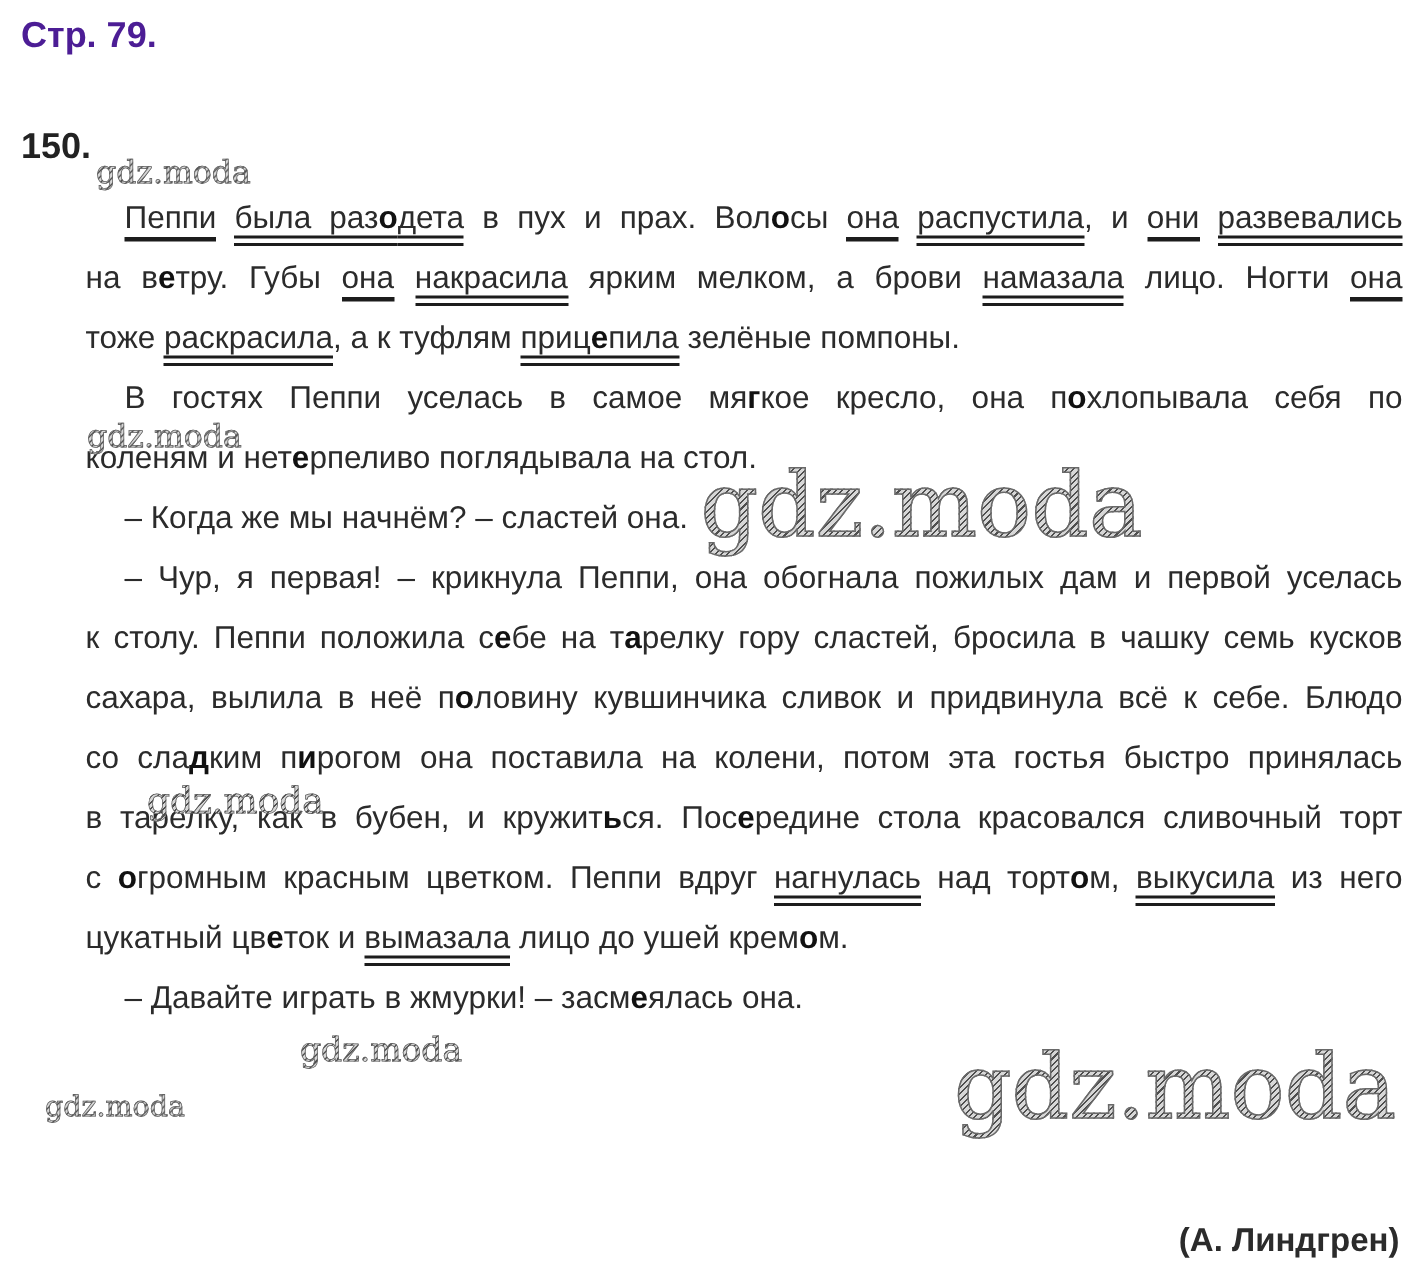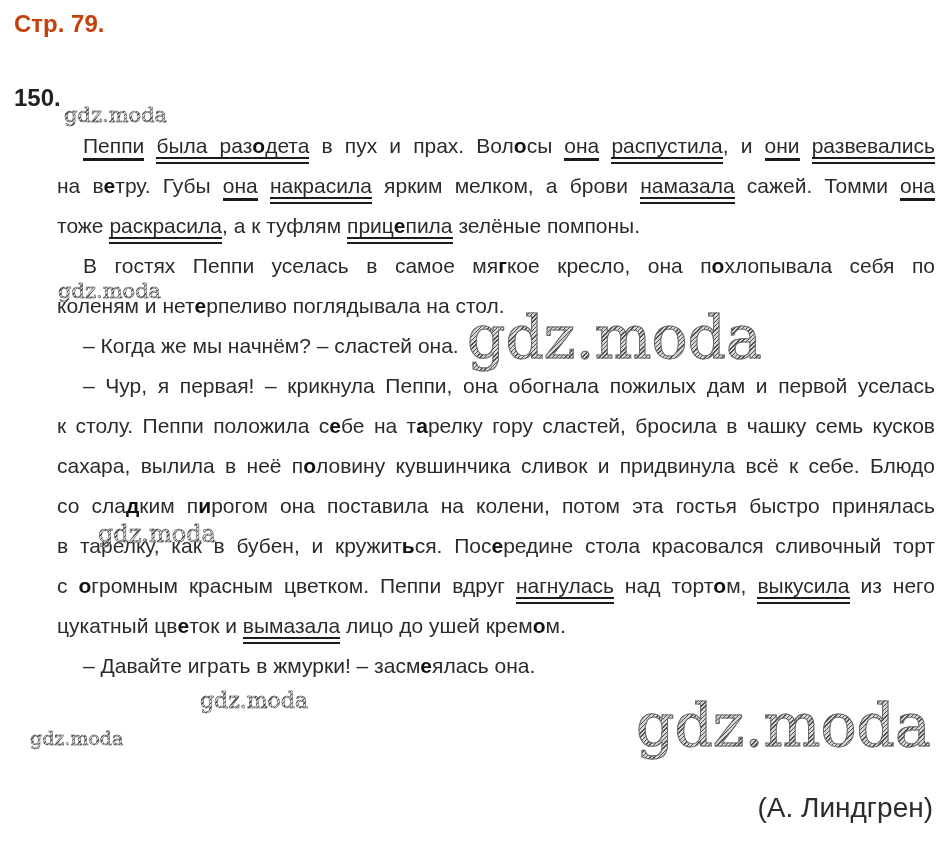--- a/index.html
+++ b/index.html
@@ -6,21 +6,21 @@
   html, body { width: 949px; height: 858px; }
   body {
     position: relative;
     background: #ffffff;
     color: #2b2b2b;
     font-family: "Liberation Sans", sans-serif;
     overflow: hidden;
   }
   .page-header {
     position: absolute; left: 14px; top: 10px;
-    font-size: 24px; font-weight: bold; color: #c2410c;
+    font-size: 24px; font-weight: bold; color: #4c1d95;
   }
   .exercise-number {
     position: absolute; left: 14px; top: 84px;
     font-size: 24px; font-weight: bold; color: #222;
   }
   .text-body {
     position: absolute; left: 14px; right: 14px; top: 126px;
     font-size: 21px;
     margin-left: 43px;
   }
@@ -28,22 +28,22 @@
     height: 40px; line-height: 40px;
     text-align: justify; text-align-last: left;
     white-space: normal;
   }
   .line.just { text-align-last: justify; }
   .line.ind  { text-indent: 26px; }
   .b { font-weight: bold; color: #111; }
   .u1 { border-bottom: 3px solid #1c1c1c; padding-bottom: 1px; }
   .u2 { border-bottom: 7px double #1c1c1c; padding-bottom: 0; }
   .author-line {
-    position: absolute; right: 16px; top: 792px;
-    font-size: 28px; color: #2b2b2b;
+    position: absolute; right: 16px; top: 814px;
+    font-size: 22px; color: #2b2b2b; font-weight: bold;
   }
   .watermark-layer { position: absolute; inset: 0; pointer-events: none; }
   .wm {
     position: absolute;
     font-family: "DejaVu Serif", serif;
     font-weight: normal;
     color: #7d7d7d;
     letter-spacing: 0px;
     white-space: nowrap;
   }
@@ -58,21 +58,21 @@
   }
 </style>
 </head>
 <body>
 
 <div class="page-header">Стр. 79.</div>
 <div class="exercise-number">150.</div>
 
 <div class="text-body">
     <div class="line just ind"><span class="u1">Пеппи</span><span> </span><span class="u2">была раз</span><span class="b u2">о</span><span class="u2">дета</span><span> в пух и прах. Вол</span><span class="b">о</span><span>сы </span><span class="u1">она</span><span> </span><span class="u2">распустила</span><span>, и </span><span class="u1">они</span><span> </span><span class="u2">развевались</span></div>
-    <div class="line just"><span>на в</span><span class="b">е</span><span>тру. Губы </span><span class="u1">она</span><span> </span><span class="u2">накрасила</span><span> ярким мелком, а брови </span><span class="u2">намазала</span><span> сажей. Томми </span><span class="u1">она</span></div>
+    <div class="line just"><span>на в</span><span class="b">е</span><span>тру. Губы </span><span class="u1">она</span><span> </span><span class="u2">накрасила</span><span> ярким мелком, а брови </span><span class="u2">намазала</span><span> лицо. Ногти </span><span class="u1">она</span></div>
     <div class="line"><span>тоже </span><span class="u2">раскрасила</span><span>, а к туфлям </span><span class="u2">приц</span><span class="b u2">е</span><span class="u2">пила</span><span> зелёные помпоны.</span></div>
     <div class="line just ind"><span>В гостях Пеппи уселась в самое мя</span><span class="b">г</span><span>кое кресло, она п</span><span class="b">о</span><span>хлопывала себя по</span></div>
     <div class="line"><span>коленям и нет</span><span class="b">е</span><span>рпеливо поглядывала на стол.</span></div>
     <div class="line ind"><span>– Когда же мы начнём? – сластей она.</span></div>
     <div class="line just ind"><span>– Чур, я первая! – крикнула Пеппи, она обогнала пожилых дам и первой уселась</span></div>
     <div class="line just"><span>к столу. Пеппи положила с</span><span class="b">е</span><span>бе на т</span><span class="b">а</span><span>релку гору сластей, бросила в чашку семь кусков</span></div>
     <div class="line just"><span>сахара, вылила в неё п</span><span class="b">о</span><span>ловину кувшинчика сливок и придвинула всё к себе. Блюдо</span></div>
     <div class="line just"><span>со сла</span><span class="b">д</span><span>ким п</span><span class="b">и</span><span>рогом она поставила на колени, потом эта гостья быстро принялась</span></div>
     <div class="line just"><span>в тарелку, как в бубен, и кружит</span><span class="b">ь</span><span>ся. Пос</span><span class="b">е</span><span>редине стола красовался сливочный торт</span></div>
     <div class="line just"><span>с </span><span class="b">о</span><span>громным красным цветком. Пеппи вдруг </span><span class="u2">нагнулась</span><span> над торт</span><span class="b">о</span><span>м, </span><span class="u2">выкусила</span><span> из него</span></div>

